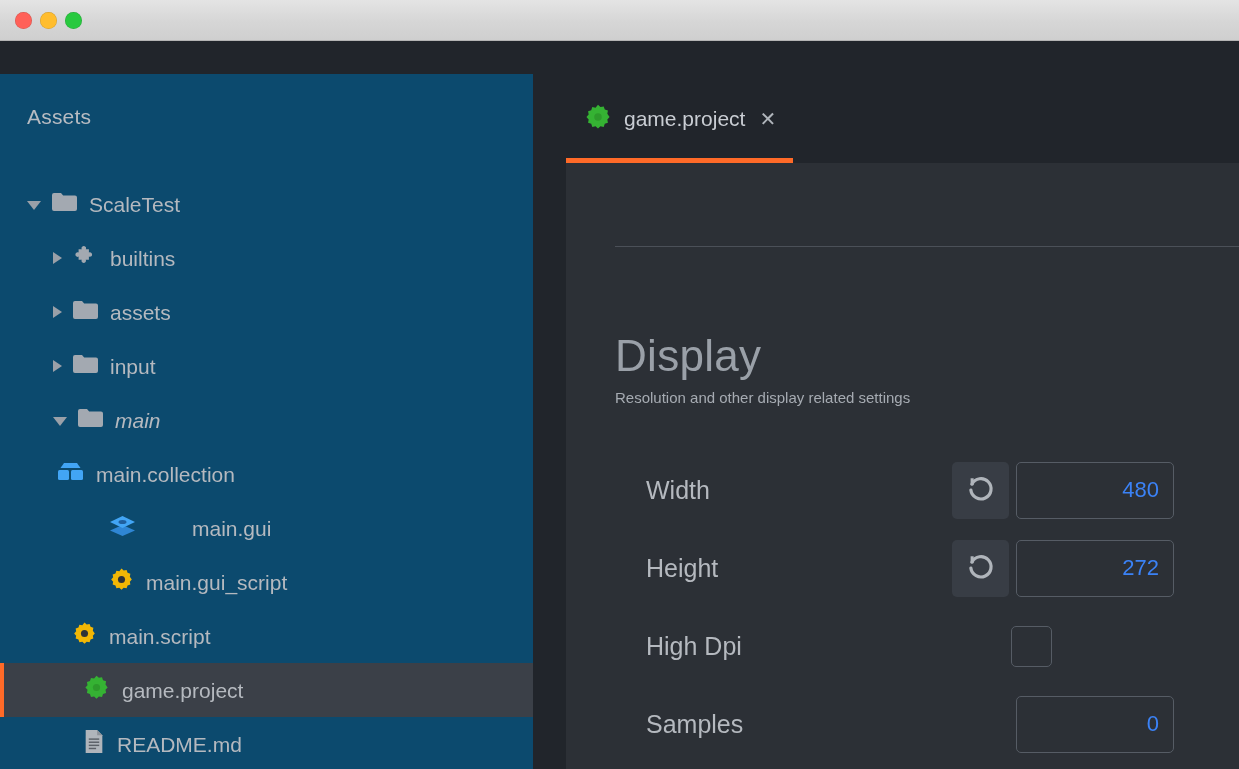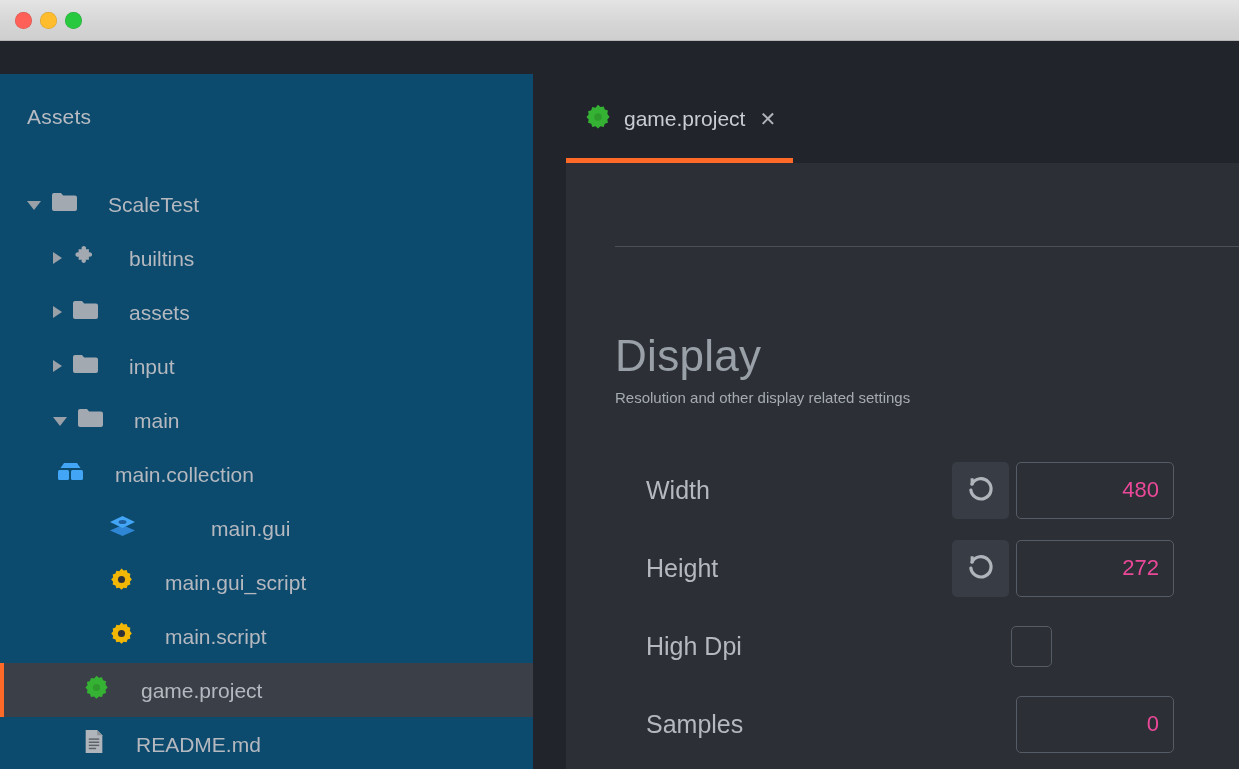--- a/index.html
+++ b/index.html
@@ -77,21 +77,21 @@
     margin-right: 11px;
   }
   .twisty.open {
     border-left: 7px solid transparent;
     border-right: 7px solid transparent;
     border-top: 9px solid #9aa0a8;
     border-bottom: 0;
     margin-top: 3px;
   }
   .ico { flex: 0 0 auto; margin-right: 12px; display: block; }
-  .label { line-height: 1; margin-left: 19px; }
+  .label { line-height: 1; }
 
   
   .editor {
     position: absolute; top: 74px; left: 566px;
     width: 673px; height: 695px;
     background: #2c3036;
   }
   .tabstrip {
     position: absolute; top: 0; left: 0;
     width: 673px; height: 89px;
@@ -147,21 +147,21 @@
     background: #383d45; border-radius: 5px;
     display: flex; align-items: center; justify-content: center;
   }
   .num-field {
     position: absolute; left: 450px;
     width: 158px; height: 57px;
     border: 1px solid #565c65; border-radius: 5px;
     background: #2c3036;
     display: flex; align-items: center; justify-content: flex-end;
     padding-right: 14px;
-    font-size: 22px; color: #ec4899;
+    font-size: 22px; color: #3b82f6;
   }
   .checkbox {
     position: absolute; left: 445px;
     width: 41px; height: 41px;
     border: 1px solid #565c65; border-radius: 5px;
     background: #2c3036;
   }
 </style>
 </head>
 <body>
@@ -215,21 +215,21 @@
       <div class="tree-row" style="padding-left:53px;">
         <span class="twisty"></span>
         <span class="ico">
           <svg width="25" height="20" viewBox="0 0 25 20">
               <path fill="#a3a9b1" d="M0 3a2 2 0 0 1 2-2h7l2.2 2.6H23a2 2 0 0 1 2 2V17a2 2 0 0 1-2 2H2a2 2 0 0 1-2-2z"></path>
             </svg>
         </span>
         <span class="label">input</span>
       </div>
 
-      <div class="tree-row" style="padding-left:53px;">
+      <div class="tree-row" style="padding-left:53px;font-style:italic;">
         <span class="twisty open"></span>
         <span class="ico">
           <svg width="25" height="20" viewBox="0 0 25 20">
               <path fill="#a3a9b1" d="M0 3a2 2 0 0 1 2-2h7l2.2 2.6H23a2 2 0 0 1 2 2V17a2 2 0 0 1-2 2H2a2 2 0 0 1-2-2z"></path>
             </svg>
         </span>
         <span class="label">main</span>
       </div>
 
       <div class="tree-row" style="padding-left:57px;">
@@ -257,21 +257,21 @@
       <div class="tree-row" style="padding-left:109px;">
         <span class="ico">
           <svg width="25" height="25" viewBox="0 0 24 24">
               <path fill="#f2b705" d="M12 1.5l2.1 1.9 2.8-.5.9 2.7 2.7.9-.5 2.8L21.9 12l-1.9 2.1.5 2.8-2.7.9-.9 2.7-2.8-.5L12 21.9l-2.1-1.9-2.8.5-.9-2.7-2.7-.9.5-2.8L2.1 12l1.9-2.1-.5-2.8 2.7-.9.9-2.7 2.8.5z"></path>
               <circle cx="12" cy="12" r="3.4" fill="#2e3238"></circle>
             </svg>
         </span>
         <span class="label">main.gui_script</span>
       </div>
 
-      <div class="tree-row" style="padding-left:109px;">
+      <div class="tree-row" style="padding-left:72px;">
         <span class="ico">
           <svg width="25" height="25" viewBox="0 0 24 24">
               <path fill="#f2b705" d="M12 1.5l2.1 1.9 2.8-.5.9 2.7 2.7.9-.5 2.8L21.9 12l-1.9 2.1.5 2.8-2.7.9-.9 2.7-2.8-.5L12 21.9l-2.1-1.9-2.8.5-.9-2.7-2.7-.9.5-2.8L2.1 12l1.9-2.1-.5-2.8 2.7-.9.9-2.7 2.8.5z"></path>
               <circle cx="12" cy="12" r="3.4" fill="#2e3238"></circle>
             </svg>
         </span>
         <span class="label">main.script</span>
       </div>
 
       <div class="tree-row selected" style="padding-left:83px;">

